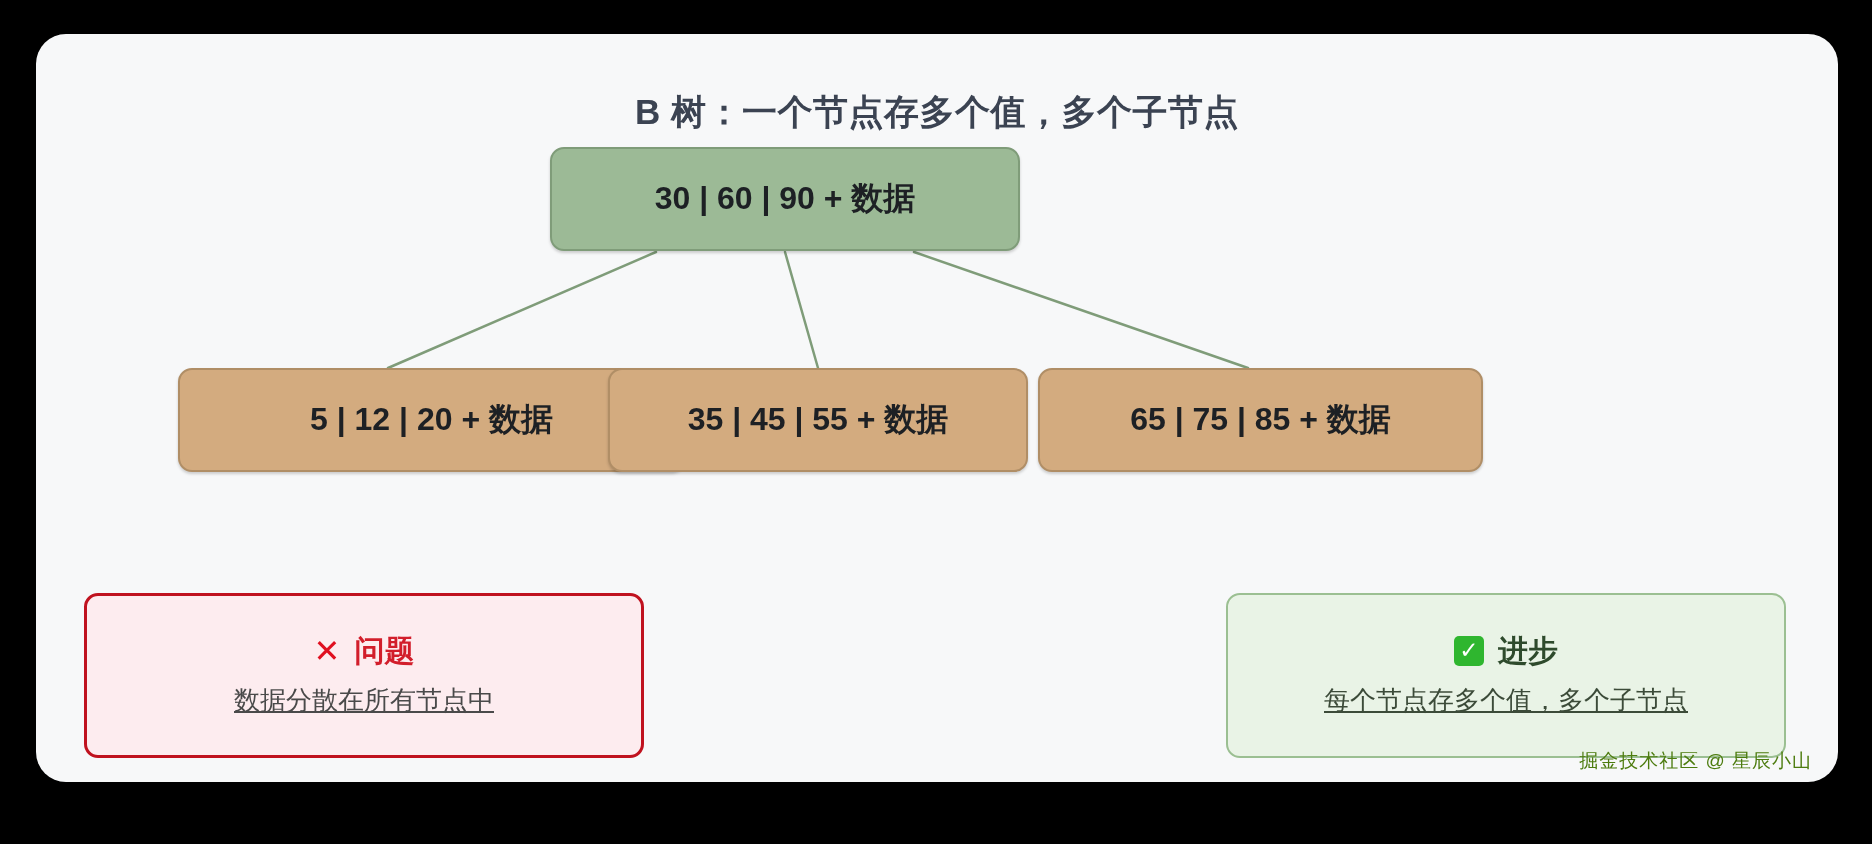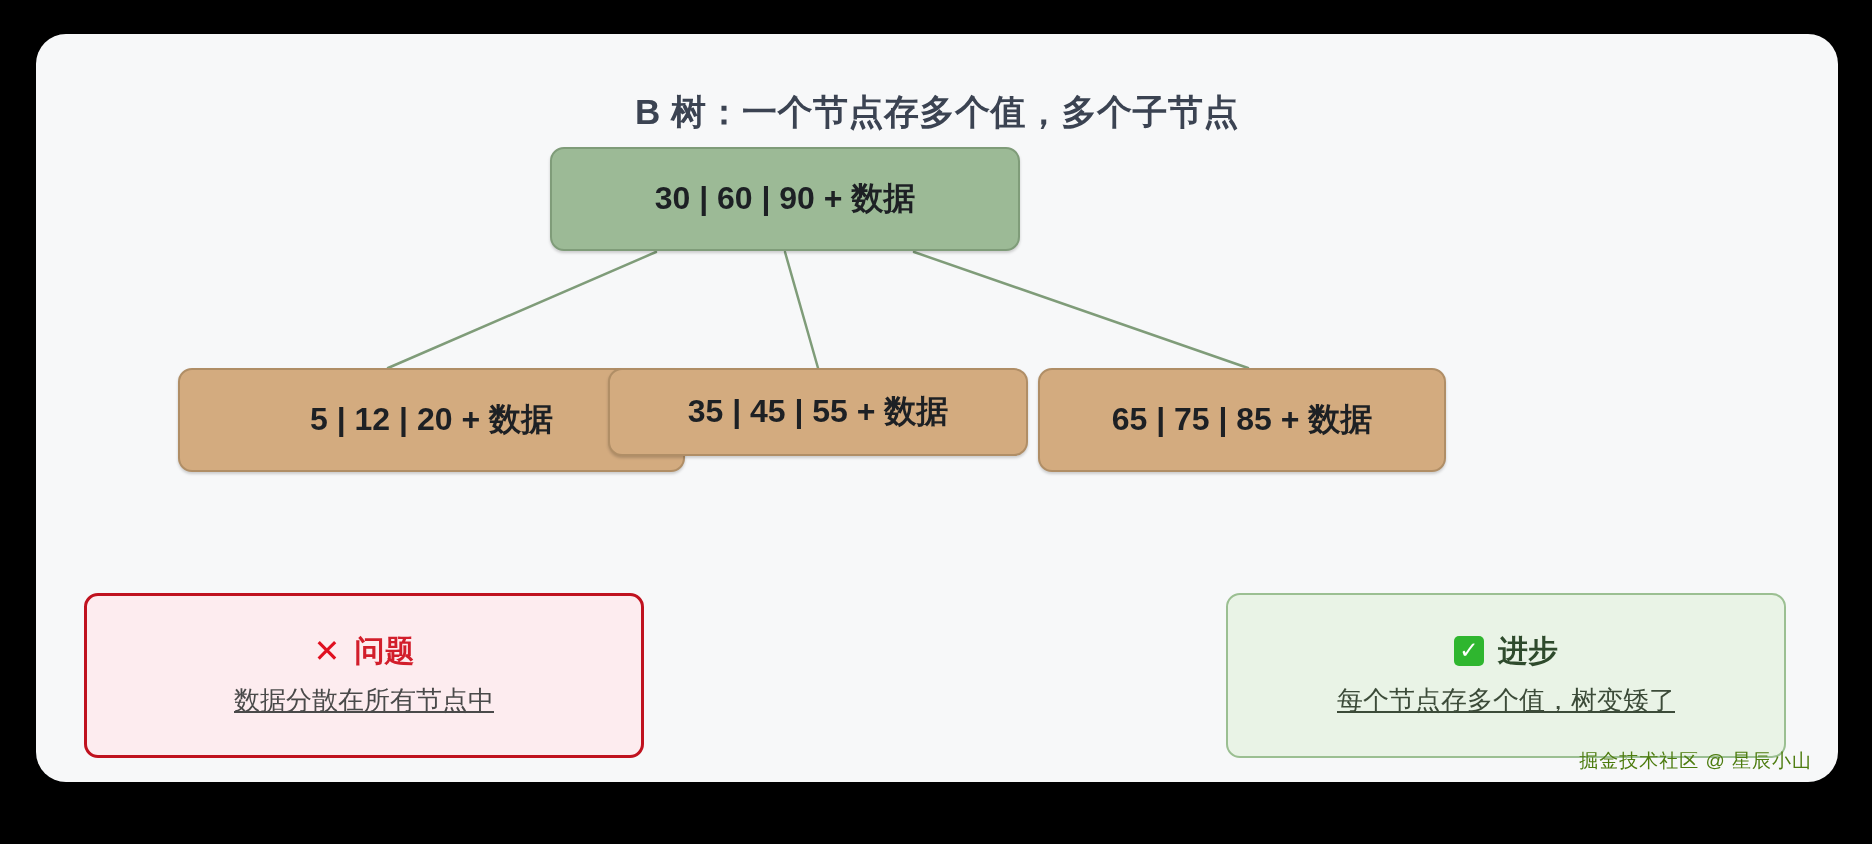--- a/index.html
+++ b/index.html
@@ -77,22 +77,22 @@
     border: 2px solid #7f9c79;
   }
   .node-child {
     background: #d3ab7f;
     border: 2px solid #b08e66;
   }
 
   
   #node-root   { left: 514px; top: 113px; width: 470px; height: 104px; }
   #node-c0     { left: 142px; top: 334px; width: 507px; height: 104px; }
-  #node-c1     { left: 572px; top: 334px; width: 420px; height: 88px; }
-  #node-c2     { left: 1002px; top: 334px; width: 408px; height: 104px; }
+  #node-c1     { left: 572px; top: 334px; width: 420px; height: 104px; }
+  #node-c2     { left: 1002px; top: 334px; width: 445px; height: 104px; }
 
   
   .panel {
     position: absolute;
     box-sizing: border-box;
     border-radius: 14px;
     display: flex;
     flex-direction: column;
     align-items: center;
     justify-content: center;
@@ -206,19 +206,19 @@
         <span>问题</span>
       </div>
       <div class="panel-body">数据分散在所有节点中</div>
     </div>
 
     <div class="panel" id="panel-progress">
       <div class="panel-title">
         <span class="check-badge">✓</span>
         <span>进步</span>
       </div>
-      <div class="panel-body">每个节点存多个值，树变矮了</div>
+      <div class="panel-body">每个节点存多个值，多个子节点</div>
     </div>
 
     <div id="watermark">掘金技术社区 @ 星辰小山</div>
 
   </div>
 </div>
 
 </body></html>

